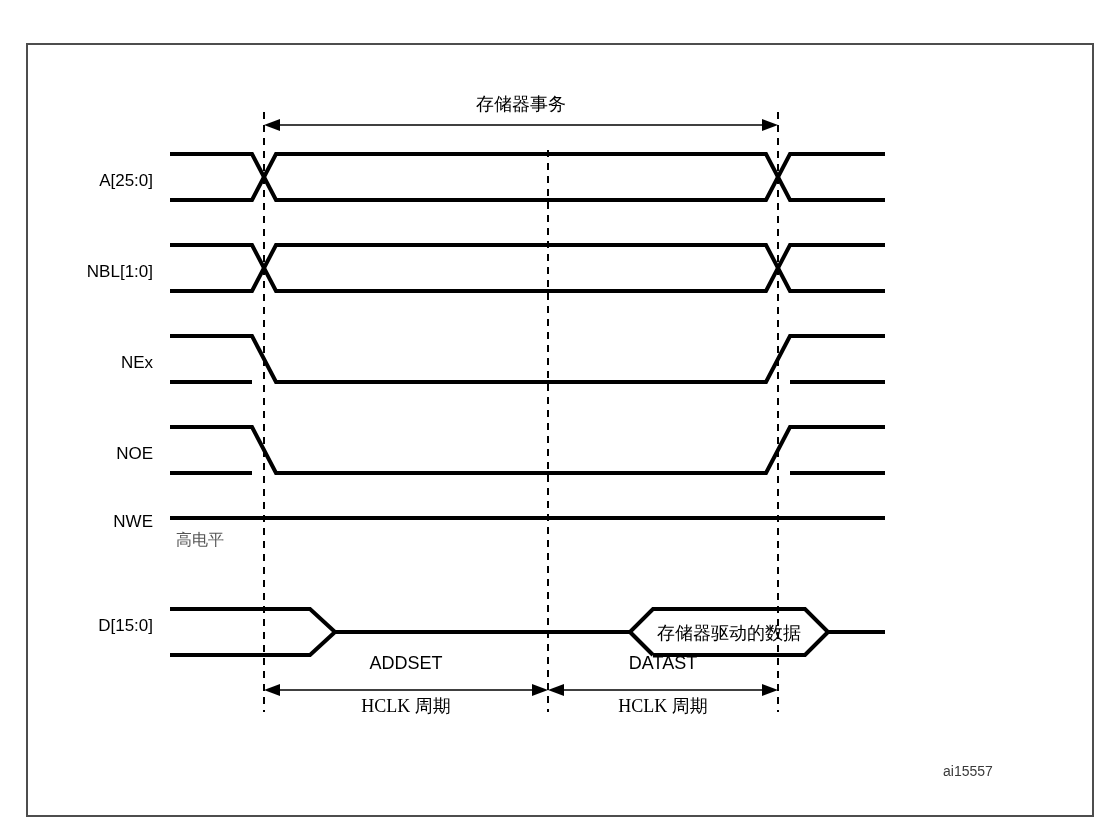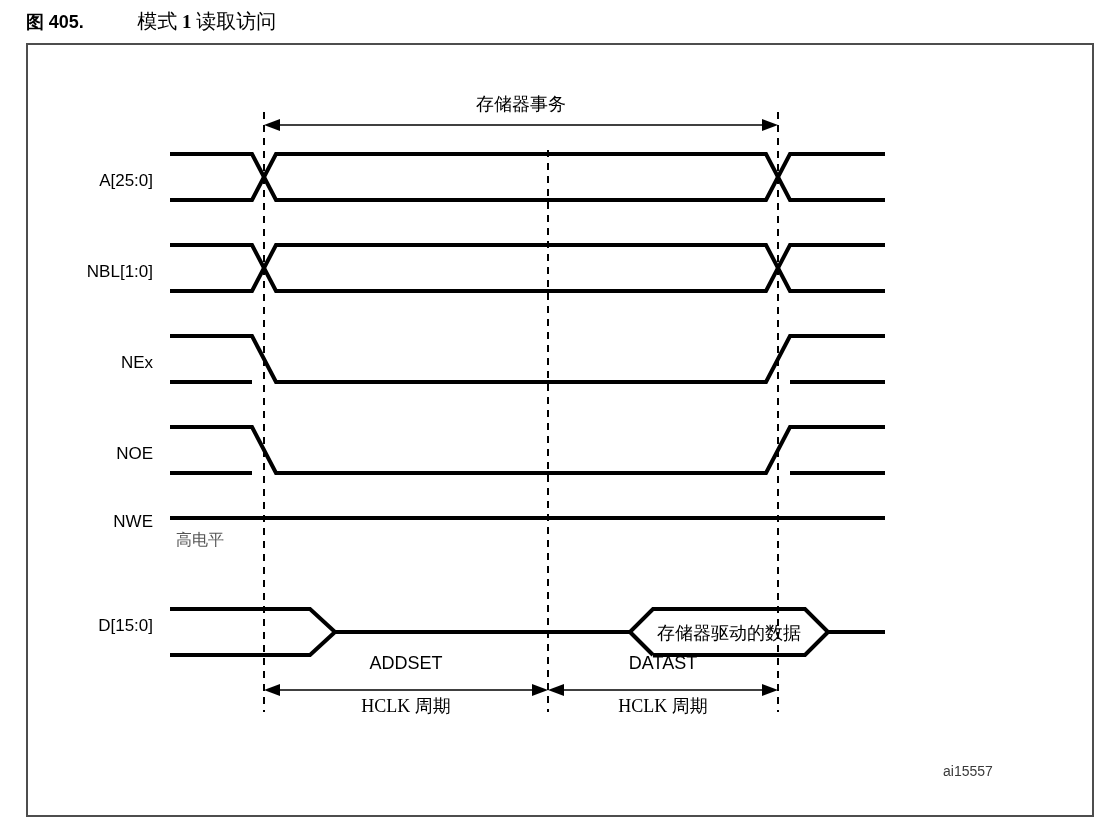--- a/index.html
+++ b/index.html
@@ -105,28 +105,20 @@
     stroke: #000;
     stroke-width: 1.6;
     fill: none;
   }
 </style>
 </head>
 <body>
 
 <div id="root">
 
-  <div class="caption">
-    <span class="fig-label">图</span>
-    <span class="fig-num">405.</span>
-    <span style="display:inline-block;width:44px"></span>
-    <span class="fig-title">模式</span>
-    <b>1</b>
-    <span class="fig-title">读取访问</span>
-  </div>
 
   <div class="frame"></div>
 
   <svg class="diagram" viewBox="0 0 1120 831">
 
     <text class="sig-label" x="153" y="186" text-anchor="end">A[25:0]</text>
     <text class="sig-label" x="153" y="277" text-anchor="end">NBL[1:0]</text>
     <text class="sig-label" x="153" y="368" text-anchor="end">NEx</text>
     <text class="sig-label" x="153" y="459" text-anchor="end">NOE</text>
     <text class="sig-label" x="153" y="527" text-anchor="end">NWE</text>

